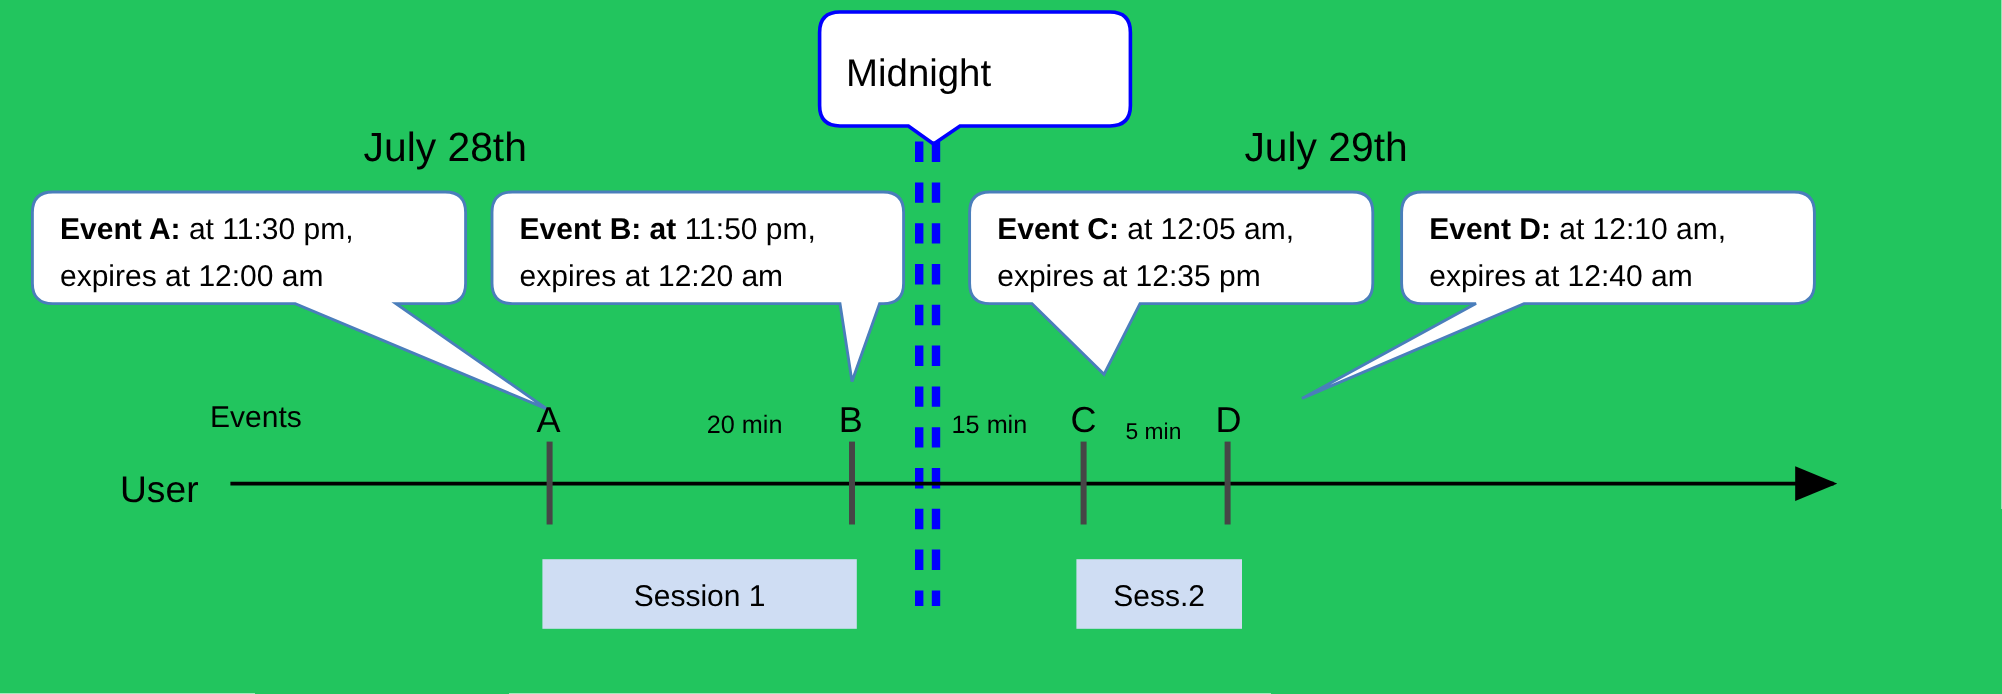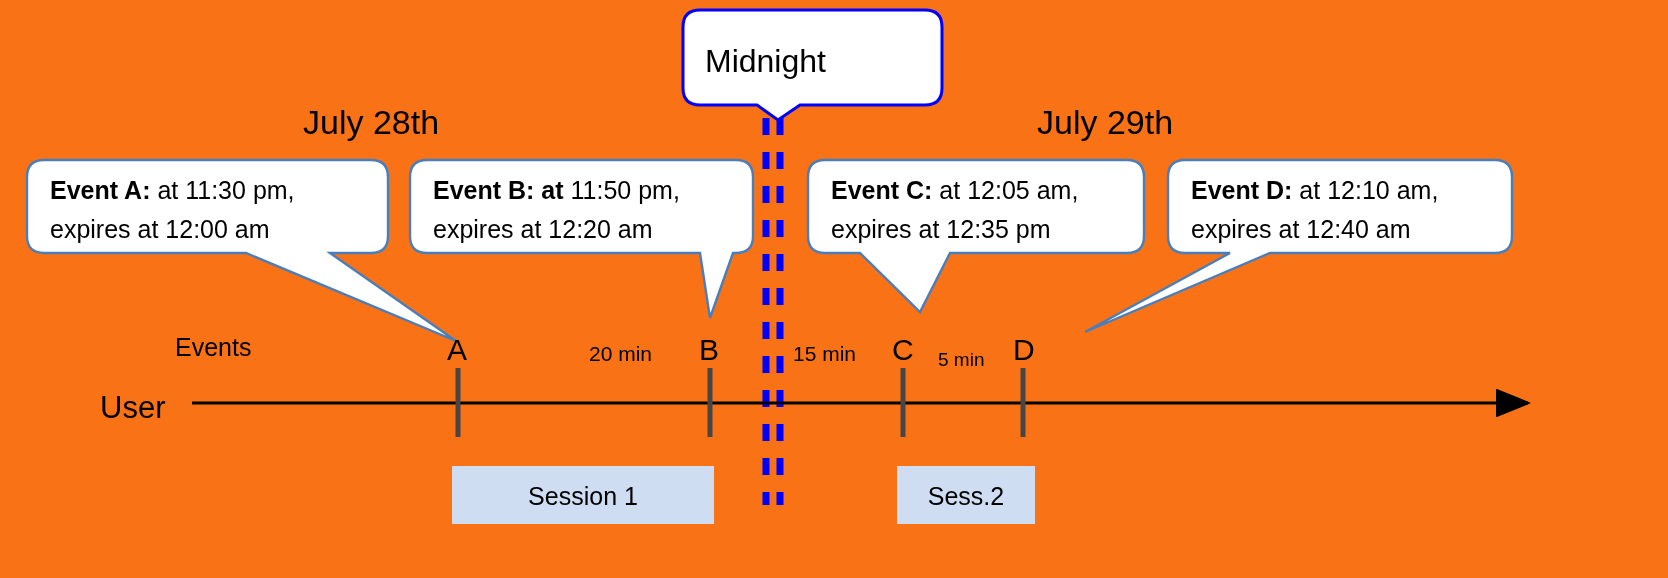--- a/index.html
+++ b/index.html
@@ -7,21 +7,21 @@
     padding: 0;
     background: #ffffff;
   }
   body {
     font-family: "Liberation Sans", sans-serif;
   }
   #diagram-root {
     position: relative;
     width: 1668px;
     height: 578px;
-    background: #f97316;
+    background: #22c55e;
     overflow: hidden;
   }
   svg#canvas {
     position: absolute;
     left: 0;
     top: 0;
     width: 1668px;
     height: 578px;
   }
   .callout-text {

